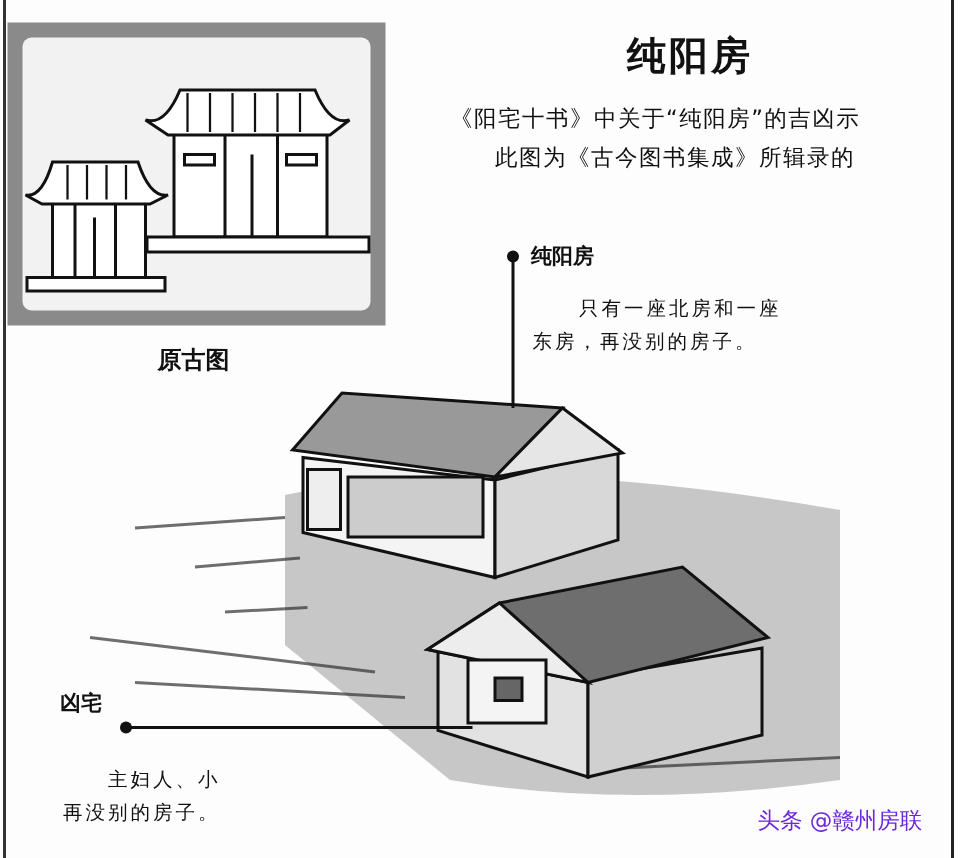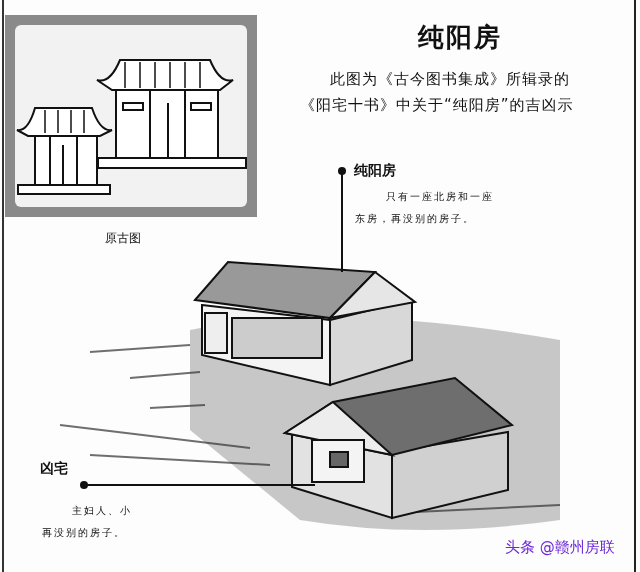--- a/index.html
+++ b/index.html
@@ -2,26 +2,26 @@
 <html><head>
 <meta charset="utf-8">
 <style>
   html, body { margin:0; padding:0; }
   body { width:640px; height:572px; background:#fdfdfd; position:relative; overflow:hidden;
          font-family:"DejaVu Sans", sans-serif; color:#111; }
   .frame-right { position:absolute; right:4px; top:0; width:2px; height:572px; background:#222; }
   .frame-left { position:absolute; left:2px; top:0; width:2px; height:572px; background:#333; }
   .inset { position:absolute; left:5px; top:15px; width:252px; height:202px; background:#8a8a8a; }
   .inset-inner { position:absolute; left:10px; top:10px; width:232px; height:182px; background:#f2f2f2; border-radius:6px; }
-  .caption-small { position:absolute; left:105px; top:230px; font-size:12px; font-weight:normal; font-family:"DejaVu Serif", serif; }
+  .caption-small { position:absolute; left:105px; top:230px; font-size:16px; font-weight:bold; font-family:"DejaVu Serif", serif; }
   .title { position:absolute; left:418px; top:20px; font-size:26px; font-weight:bold; letter-spacing:2px; }
   .intro { position:absolute; left:300px; top:66px; width:330px; font-size:15px; line-height:26px; letter-spacing:1px; }
   .intro p { margin:0; }
   .lbl { position:absolute; font-size:14px; font-weight:bold; }
-  .desc { position:absolute; font-size:10px; line-height:22px; letter-spacing:2px; }
+  .desc { position:absolute; font-size:13px; line-height:22px; letter-spacing:2px;margin-top:10px; }
   .dot { position:absolute; width:8px; height:8px; border-radius:50%; background:#111; }
   .vline { position:absolute; width:2px; background:#111; }
   .hline { position:absolute; height:2px; background:#111; }
   .watermark { position:absolute; left:505px; top:538px; font-size:15px; color:#6d28d9; }
   svg { position:absolute; left:0; top:0; }
 </style>
 </head>
 <body>
 
 <div class="frame-left"></div>
@@ -92,22 +92,22 @@
     <path d="M285 433 L333 402 L392 455 Z" fill="#ededed"></path>
     <rect x="312" y="440" width="52" height="42" fill="#f4f4f4"></rect>
     <rect x="330" y="452" width="18" height="15" fill="#666"></rect>
   </g>
 </svg>
 
 <div class="caption-small">原古图</div>
 
 <div class="title">纯阳房</div>
 <div class="intro">
+  <p>《阳宅十书》中关于“纯阳房”的吉凶示</p>
   <p style="padding-left:30px">此图为《古今图书集成》所辑录的</p>
-  <p>《阳宅十书》中关于“纯阳房”的吉凶示</p>
 </div>
 
 <div class="dot" style="left:338px;top:167px"></div>
 <div class="vline" style="left:341px;top:172px;height:100px"></div>
 <div class="lbl" style="left:354px;top:162px">纯阳房</div>
 <div class="desc" style="left:386px;top:186px">只有一座北房和一座</div>
 <div class="desc" style="left:355px;top:208px">东房，再没别的房子。</div>
 
 <div class="lbl" style="left:40px;top:460px">凶宅</div>
 <div class="dot" style="left:80px;top:481px"></div>

